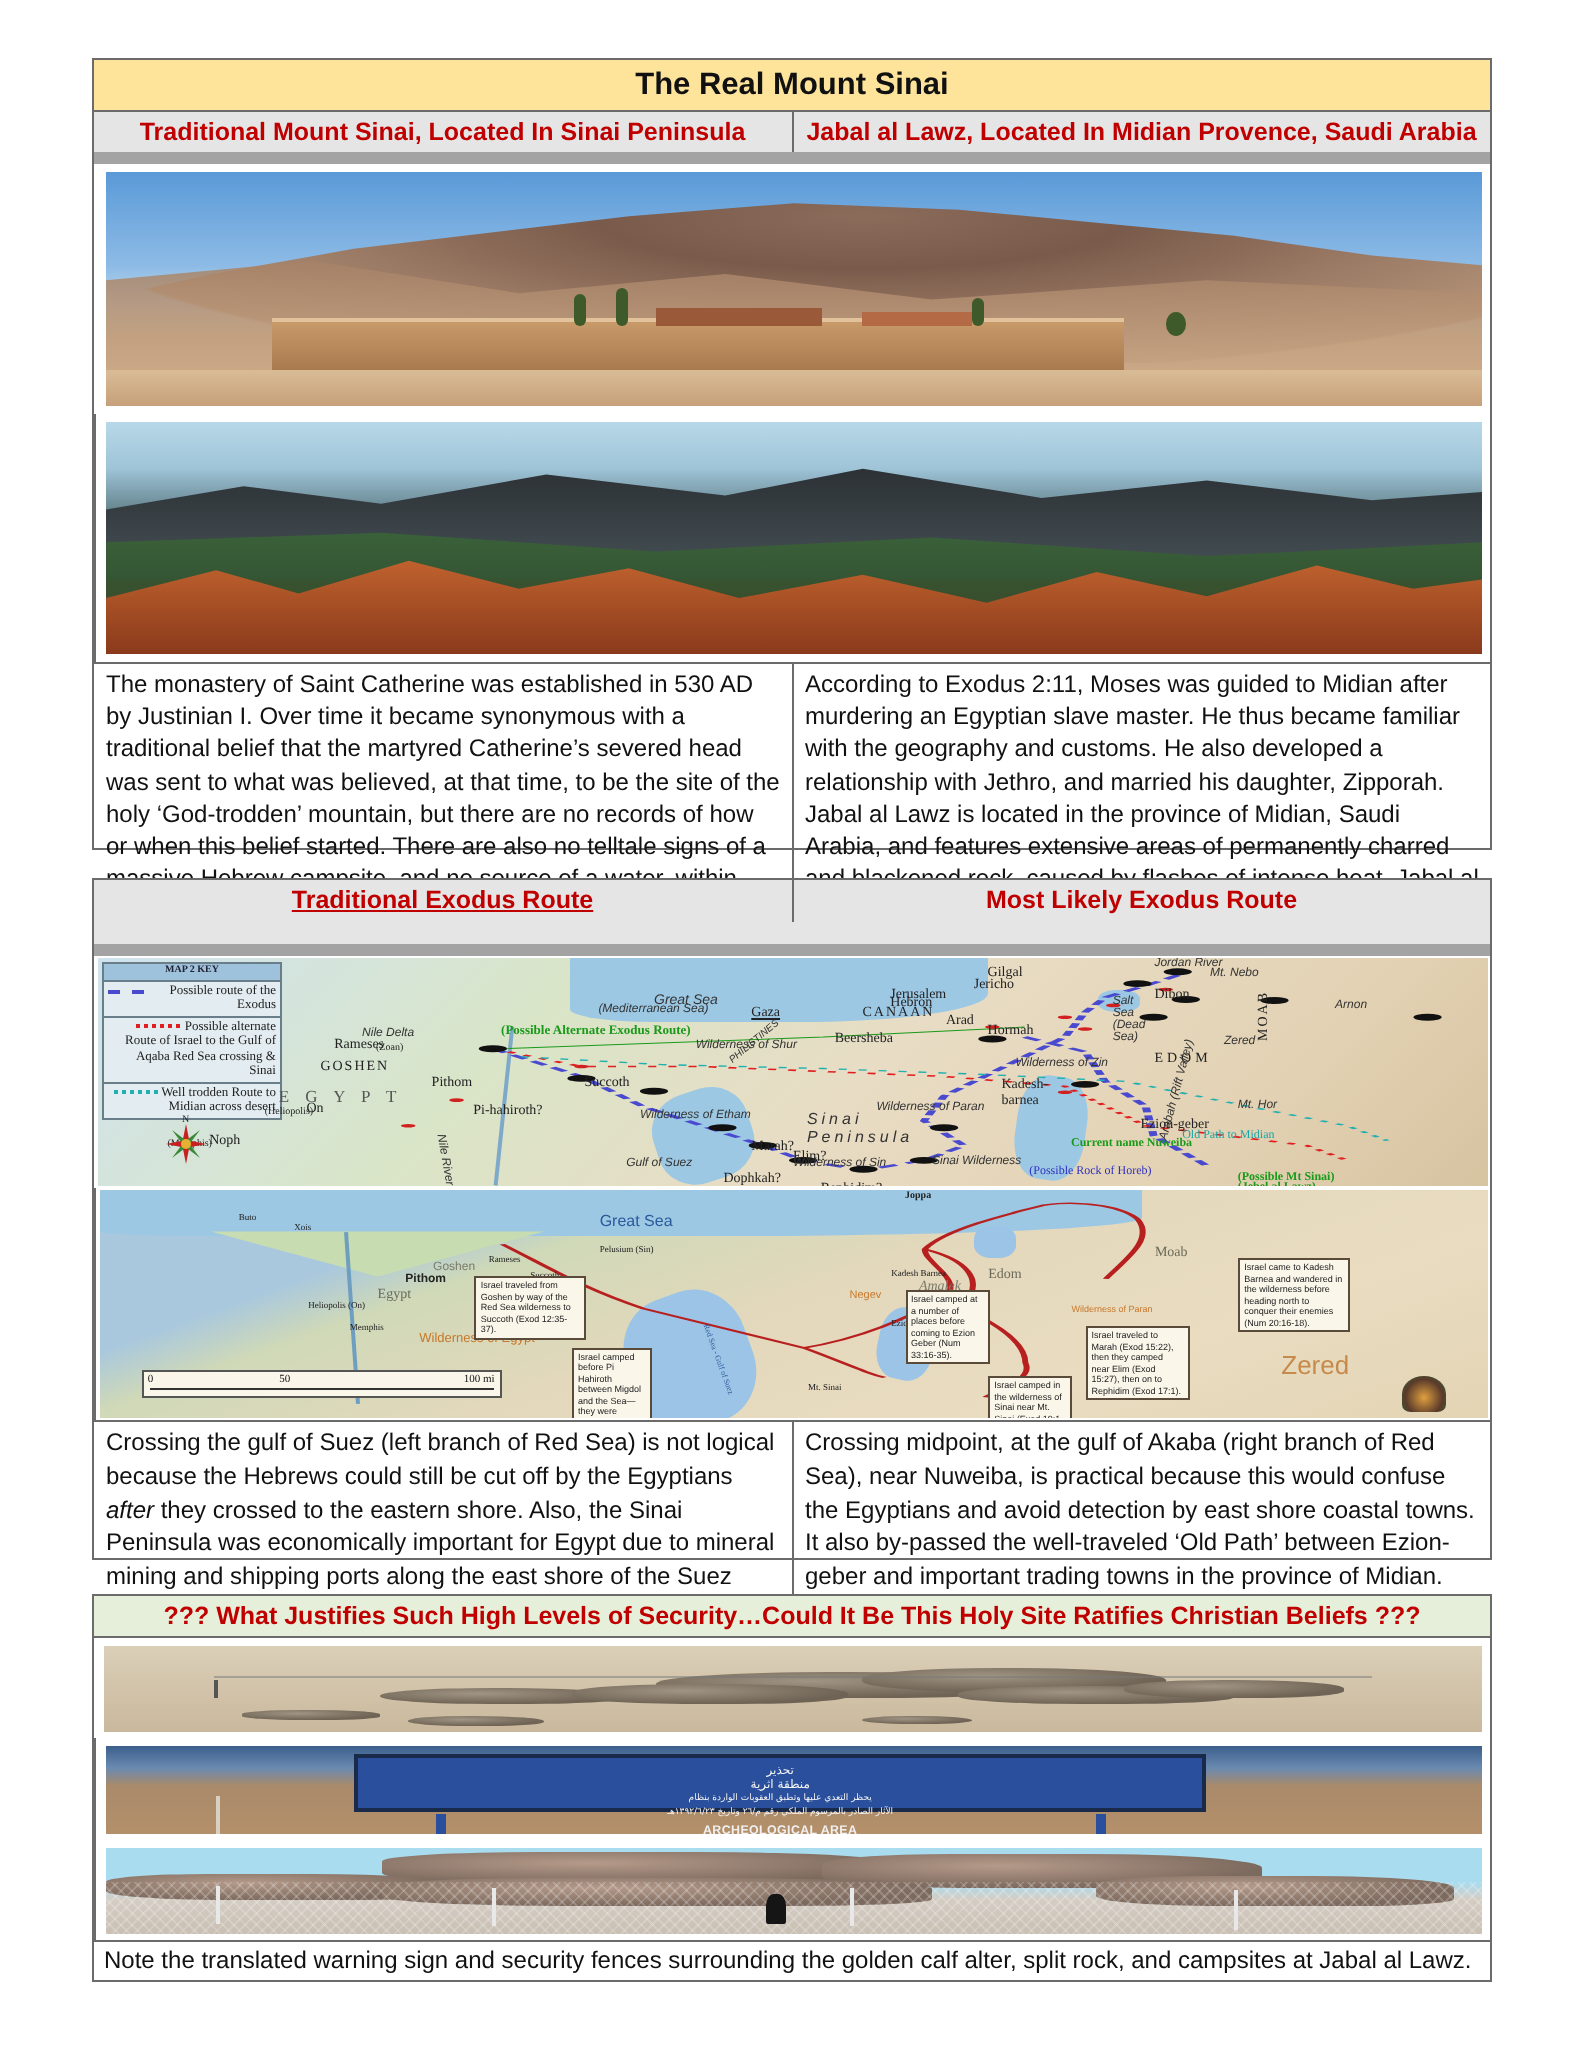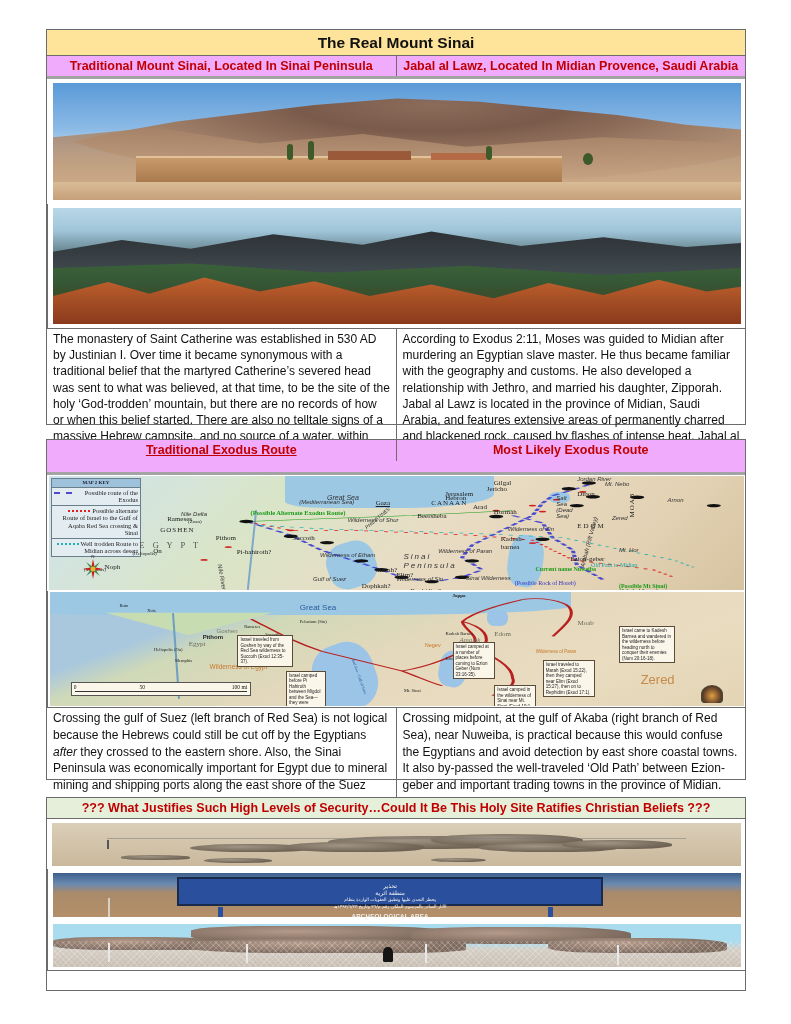--- a/index.html
+++ b/index.html
@@ -1,21 +1,21 @@
 <!DOCTYPE html>
 <html><head>
 <meta charset="utf-8">
 <style>
   * { box-sizing: border-box; margin: 0; padding: 0; }
   html, body { width: 791px; height: 1024px; background: #ffffff; overflow: hidden; }
   body { font-family: "Liberation Sans", "DejaVu Sans", sans-serif; color: #111; position: relative; }
 
   .block { position: absolute; left: 46px; width: 700px; border: 1px solid #6b6b6b; background: #fff; }
   .title-row { background: #fde49a; border-bottom: 1px solid #6b6b6b; text-align: center; font-weight: bold; font-size: 15.5px; height: 26px; line-height: 26px; color: #111; }
-  .hdr-row { display: flex; background: #f0abfc; border-bottom: 3px solid #a3a3a3; }
+  .hdr-row { display: flex; background: #e5e5e5; border-bottom: 6px solid #a3a3a3; }
   .hdr-cell { flex: 1; text-align: center; color: #c00000; font-weight: bold; font-size: 12.5px; height: 20px; line-height: 20px; white-space: nowrap; overflow: hidden; }
   .hdr-cell + .hdr-cell { border-left: 1px solid #6b6b6b; }
   .row { display: flex; }
   .cell { flex: 1; position: relative; overflow: hidden; }
   .cell + .cell { border-left: 1px solid #6b6b6b; }
   .img-row { border-bottom: 1px solid #6b6b6b; flex-direction: column; }
   .txt { font-size: 12px; line-height: 16.2px; padding: 2px 5px 2px 6px; color: #111; }
   .txt i { font-style: italic; }
 
   
@@ -377,13 +377,14 @@
         <div class="boulder" style="left:72%;top:34%;width:26%;height:34%;"></div>
         <div class="mesh"></div>
         <div class="fence" style="left:8%;top:44%;height:45%;"></div>
         <div class="fence" style="left:28%;top:46%;height:45%;"></div>
         <div class="fence" style="left:54%;top:46%;height:45%;"></div>
         <div class="fence" style="left:82%;top:50%;height:45%;"></div>
         <div class="person"></div>
       </div>
     </div>
   </div>
+  <div class="caption">Note the translated warning sign and security fences surrounding the golden calf alter, split rock, and campsites at Jabal al Lawz.</div>
 </div>
 
 </body></html>

